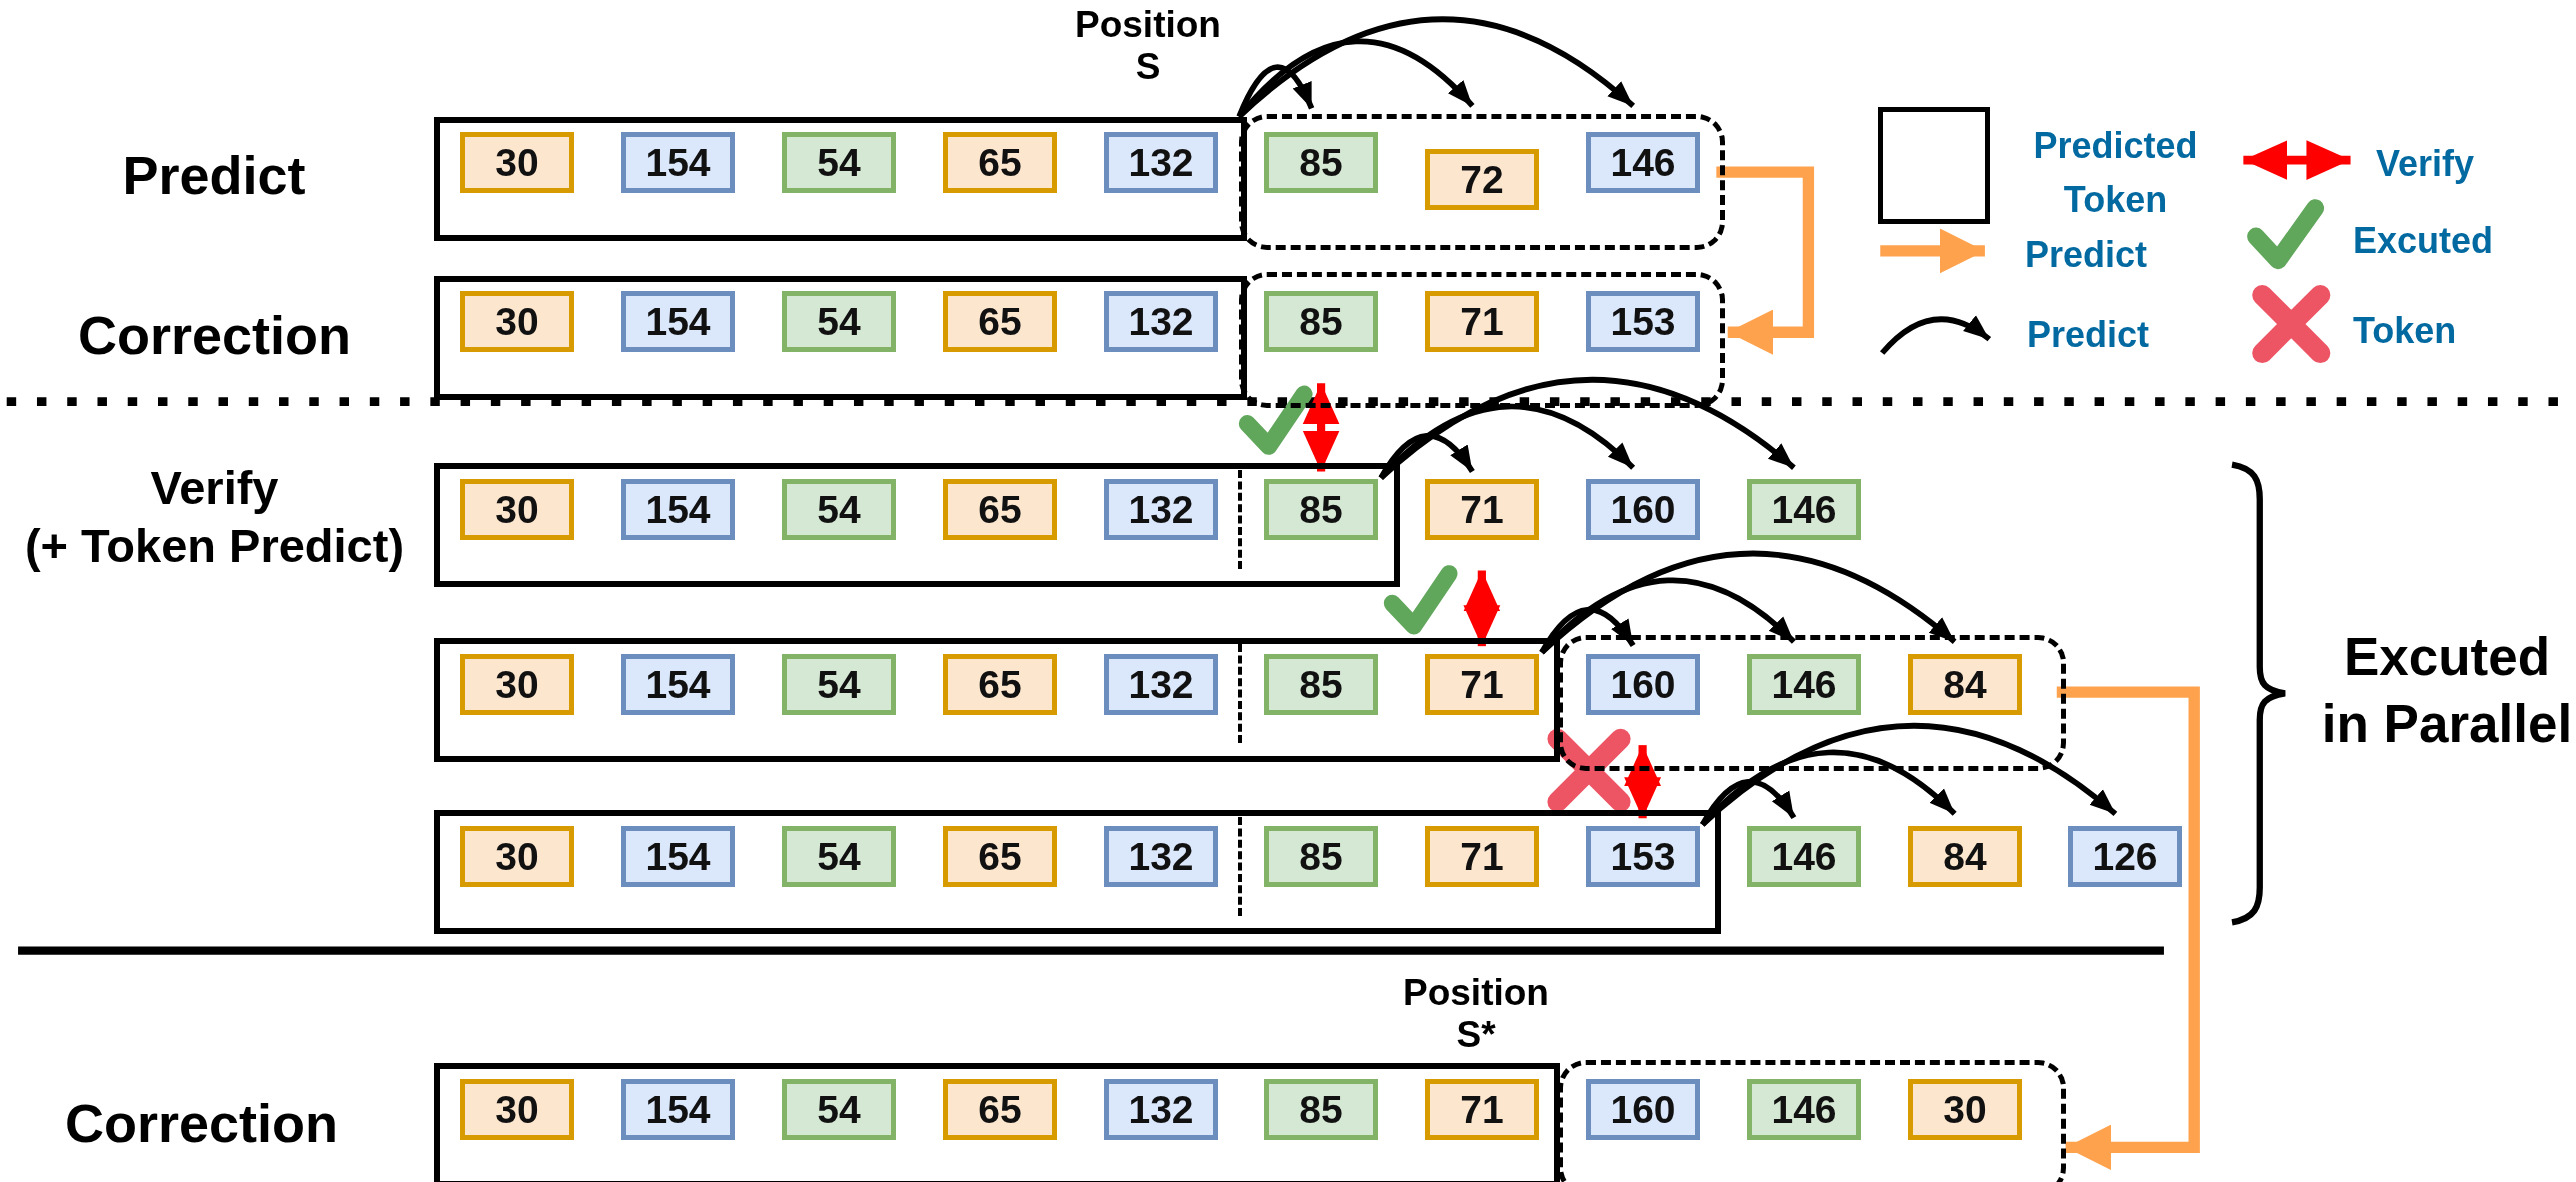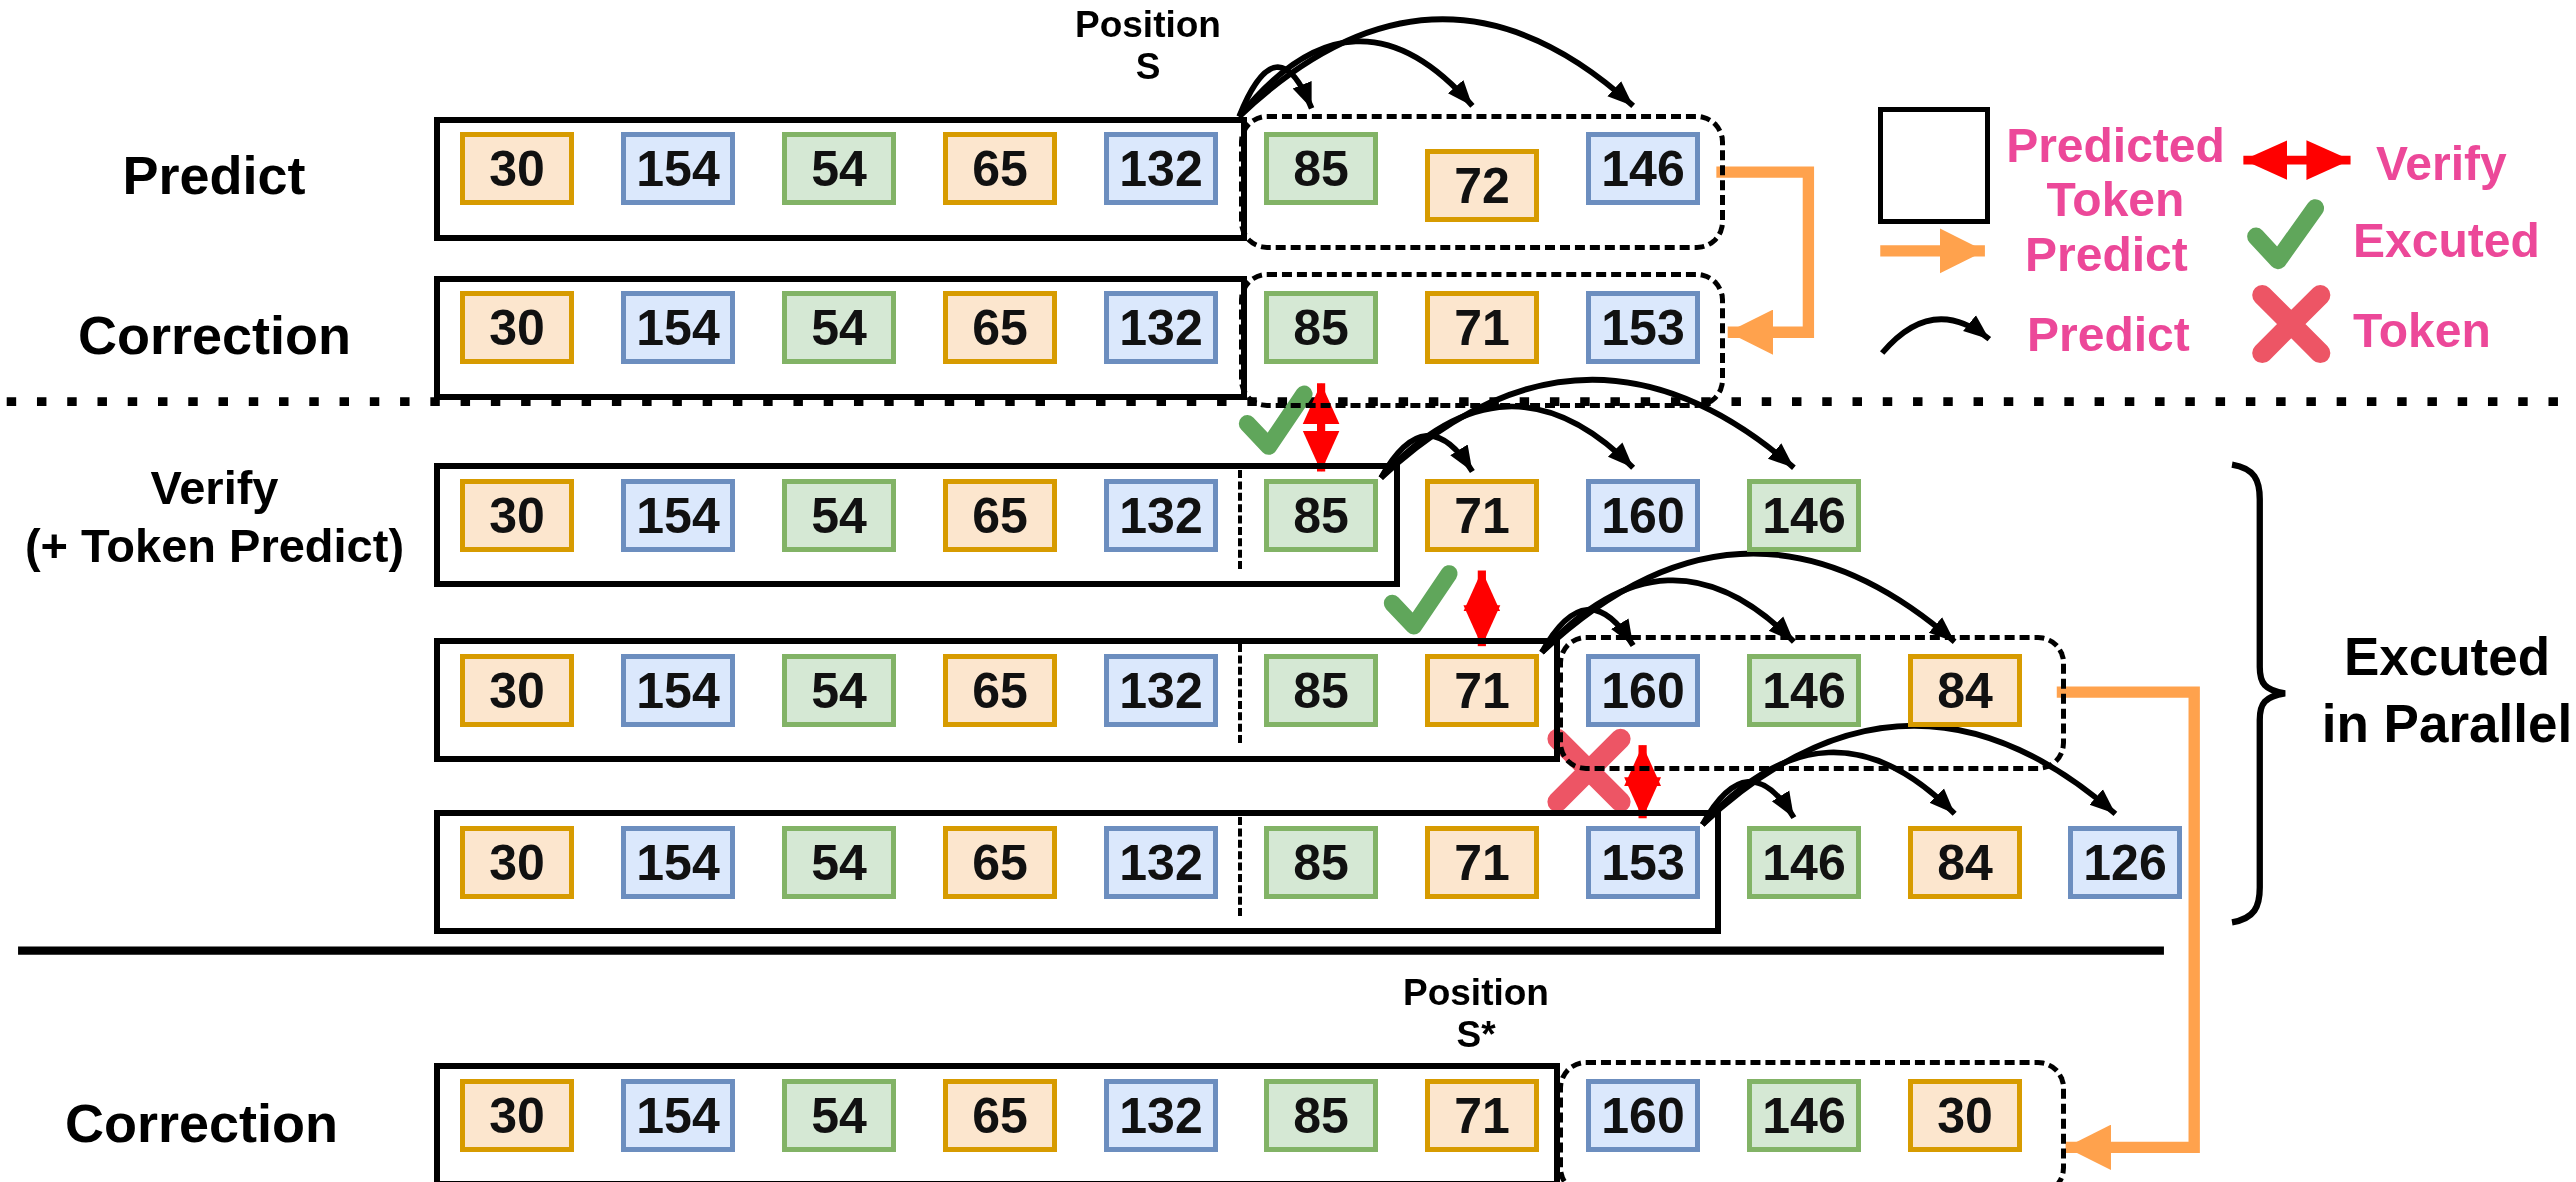--- a/index.html
+++ b/index.html
@@ -2,31 +2,31 @@
 <html style="--o-fill: #FCE6CE; --o-border: #D79B00; --b-fill: #DBE8FC; --b-border: #6C8EBF; --g-fill: #D5E8D4; --g-border: #82B366;font-size:10px"><head>
 <meta charset="utf-8">
 <style>
   html,body{margin:0;padding:0;background:#fff;}
   #canvas{position:relative;width:2576px;height:1182px;background:#fff;overflow:hidden;
           font-family:"Liberation Sans","DejaVu Sans",sans-serif;}
   #overlay{position:absolute;left:0;top:0;width:2576px;height:1182px;z-index:1;}
   .row-box{position:absolute;border:6.3px solid #000;background:transparent;z-index:2;}
   .dashed-box{position:absolute;border:5.7px dashed #000;border-radius:28px;background:transparent;z-index:2;}
   .divider{position:absolute;width:0;border-left:4.4px dashed #000;z-index:3;}
-  .token{position:absolute;width:114px;height:73px;display:flex;align-items:center;justify-content:center;
-         font-size:50px;font-weight:bold;color:#111;z-index:4;box-sizing:border-box;border:5.7px solid #000;}
+  .token{position:absolute;width:114px;height:61px;display:flex;align-items:center;justify-content:center;
+         font-size:39px;font-weight:bold;color:#111;z-index:4;box-sizing:border-box;border:5.7px solid #000;}
   .tok-o{background:var(--o-fill);border-color:var(--o-border);}
   .tok-b{background:var(--b-fill);border-color:var(--b-border);}
   .tok-g{background:var(--g-fill);border-color:var(--g-border);}
   .side-label{position:absolute;font-weight:bold;color:#000;text-align:center;z-index:5;}
   .lab-big{font-size:54px;line-height:62px;}
   .lab-verify{font-size:47px;line-height:58px;}
   .lab-pos{font-size:37px;line-height:42px;}
   .lab-exec{font-size:53px;line-height:67px;}
-  .legend-text{position:absolute;font-weight:bold;color:#ec4899;z-index:5;font-size:48px;line-height:54px;}
+  .legend-text{position:absolute;font-weight:bold;color:#0369a1;z-index:5;font-size:36px;line-height:54px;}
   .legend-box{position:absolute;border:5px solid #000;background:#fff;z-index:5;}
 </style>
 </head>
 <body>
 
 <div id="canvas">
 
   <svg id="overlay" viewBox="0 0 4085 1875" xmlns="http://www.w3.org/2000/svg">
     <defs>
       <marker id="mBlack" viewBox="0 0 10 10" refX="10" refY="5" markerWidth="4.5" markerHeight="4.5" markerUnits="strokeWidth" orient="auto">

